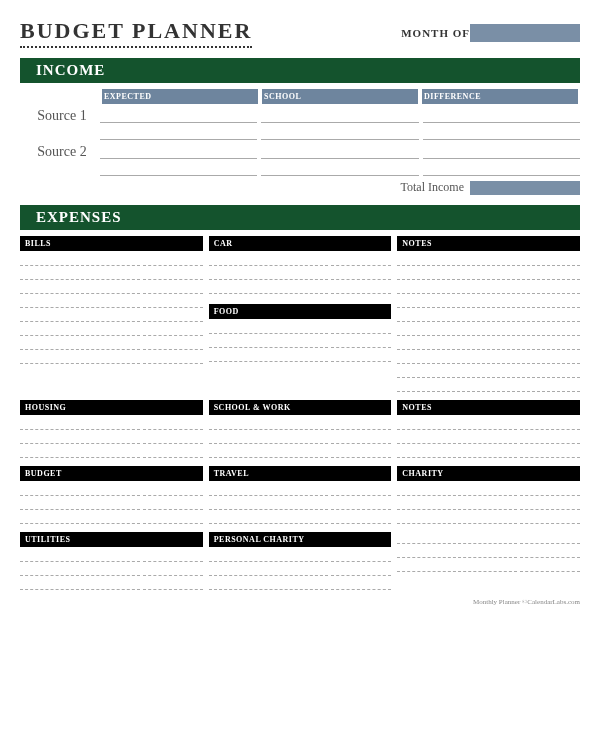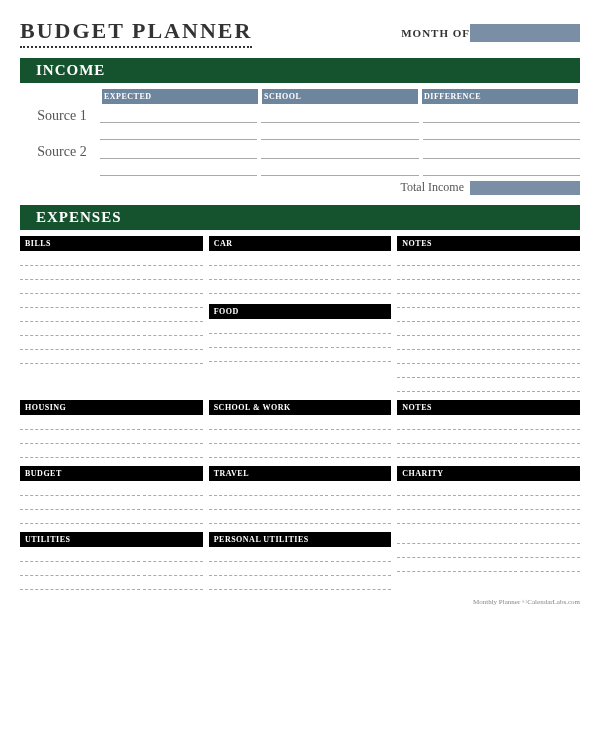--- a/index.html
+++ b/index.html
@@ -419,21 +419,21 @@
         <div class="expense-row">
             <div class="exp-label-line"></div>
             <div class="exp-value-line"></div>
           </div>
         <div class="expense-row">
             <div class="exp-label-line"></div>
             <div class="exp-value-line"></div>
           </div>
       </div>
       <div class="expense-col">
-        <div class="expense-cat-header">PERSONAL UTILITIES</div>
+        <div class="expense-cat-header">PERSONAL CHARITY</div>
         <div class="expense-row">
             <div class="exp-label-line"></div>
             <div class="exp-value-line"></div>
           </div>
         <div class="expense-row">
             <div class="exp-label-line"></div>
             <div class="exp-value-line"></div>
           </div>
         <div class="expense-row">
             <div class="exp-label-line"></div>

